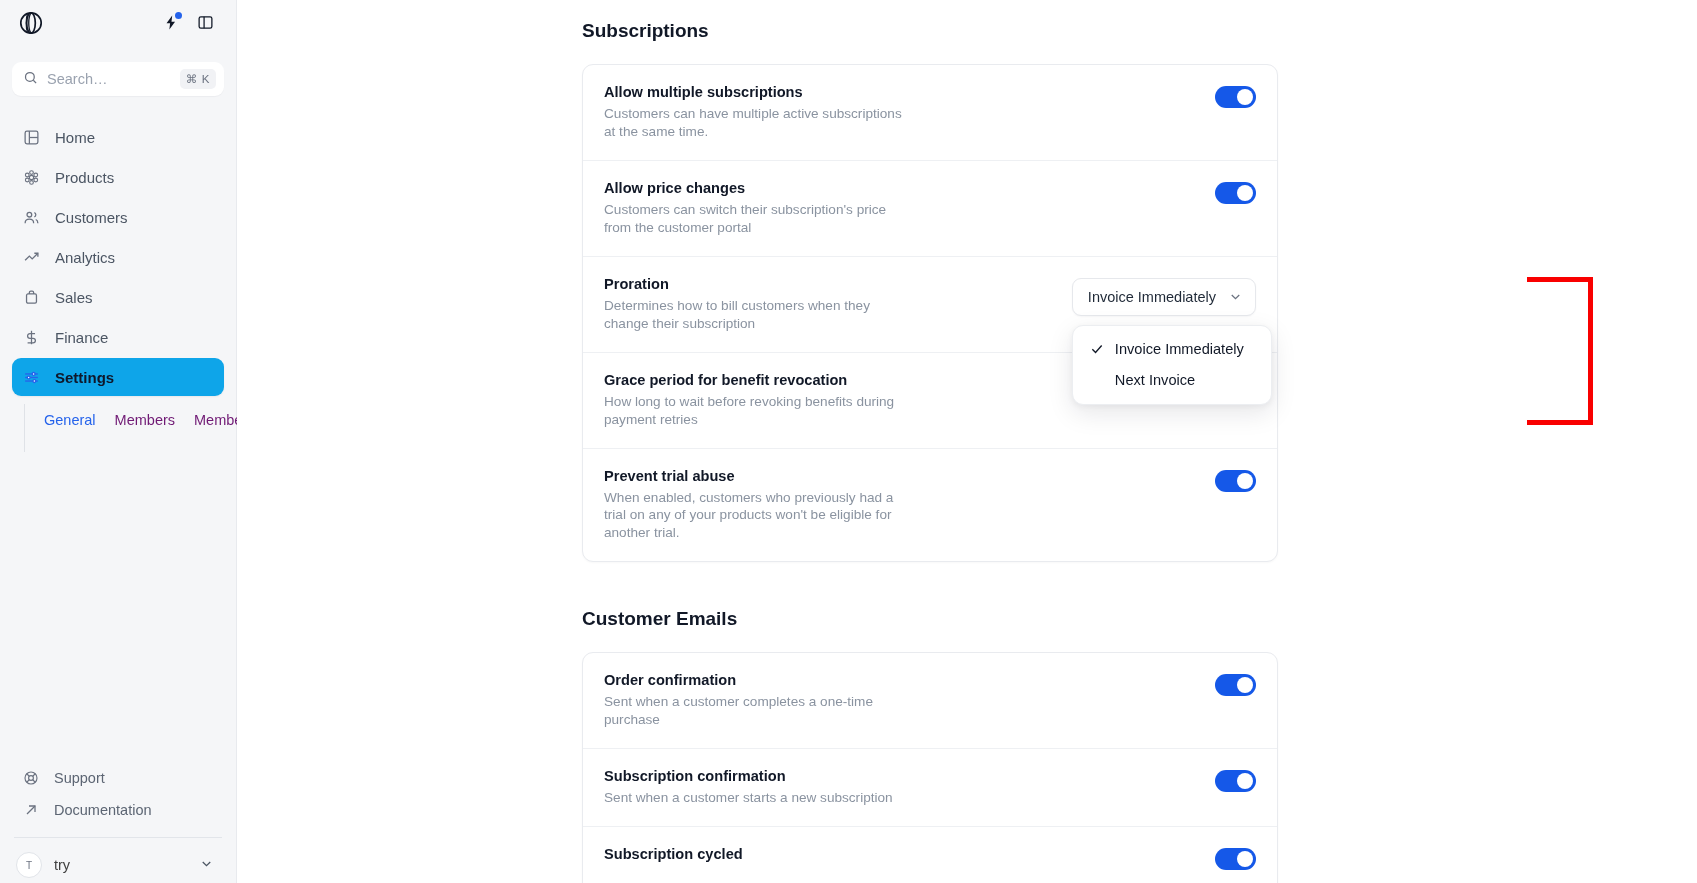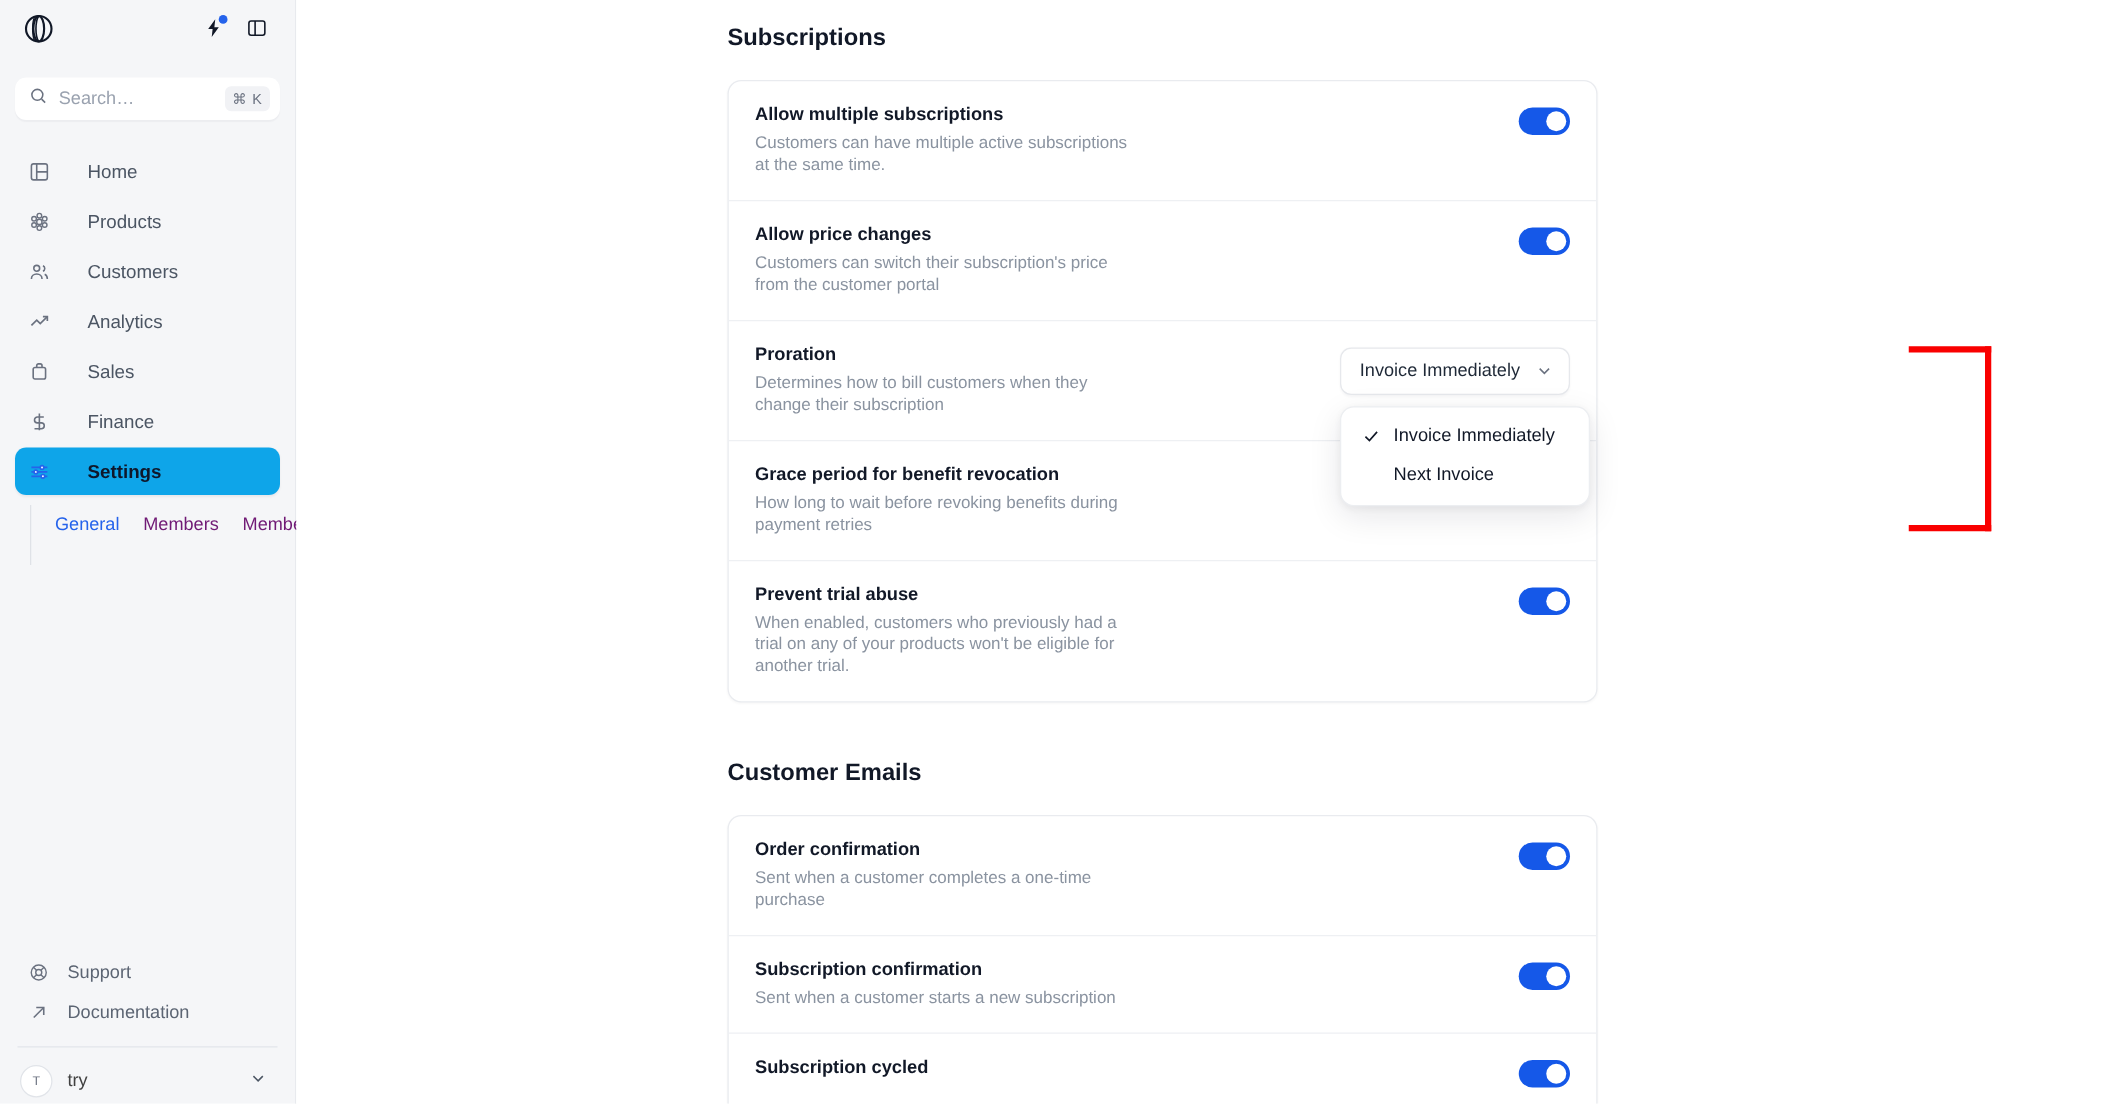--- a/index.html
+++ b/index.html
@@ -53,21 +53,21 @@
   .kbd {
     background: #f1f2f5;
     border-radius: 5px;
     font-size: 11.5px;
     color: #6b7280;
     padding: 3px 6px;
     letter-spacing: .6px;
   }
   .nav { margin-top: 22px; display: flex; flex-direction: column; gap: 2px; }
   .nav-item {
-    display: flex; align-items: center; gap: 29px;
+    display: flex; align-items: center; gap: 14px;
     height: 38px; padding: 0 10px;
     border-radius: 9px;
     font-size: 15px; color: #4b5563;
   }
   .nav-item .ic { width: 19px; height: 19px; display:flex; align-items:center; justify-content:center; color:#6b7280; }
   .nav-item.active {
     background: #0ea5e9;
     color: #0f172a;
     font-weight: bold;
     box-shadow: 0 1px 2px rgba(16,24,40,.06);

